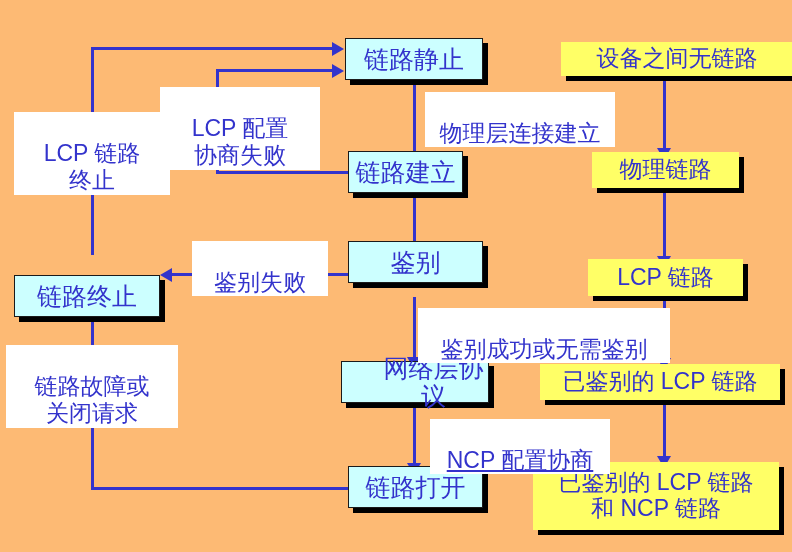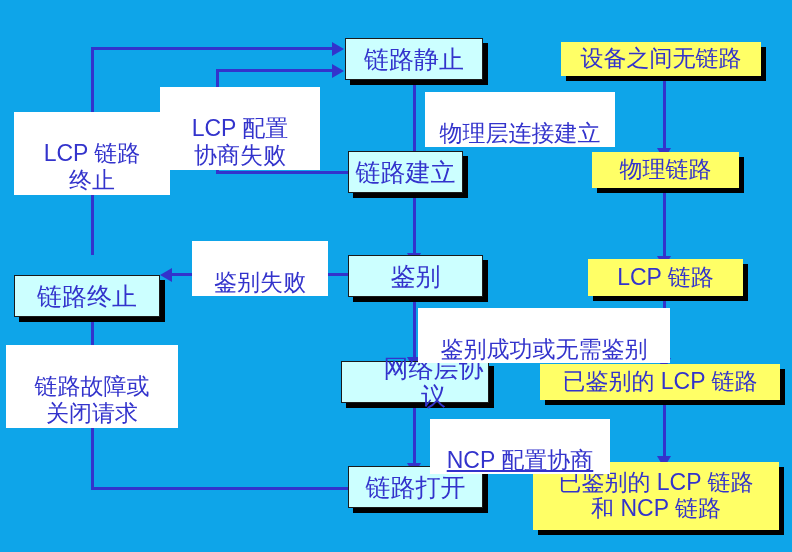--- a/index.html
+++ b/index.html
@@ -4,21 +4,21 @@
 <style>
   html, body {
     margin: 0;
     padding: 0;
     background: #ffffff;
   }
   #canvas {
     position: relative;
     width: 792px;
     height: 552px;
-    background: #0ea5e9;
+    background: #fdba74;
     font-family: "Liberation Sans", "DejaVu Sans", sans-serif;
     overflow: hidden;
   }
   
   .node {
     position: absolute;
     box-sizing: border-box;
     display: flex;
     align-items: center;
     justify-content: center;
@@ -133,37 +133,37 @@
   <div class="ar down" style="left:657px; top:456px;"></div>
 
   <div class="node cyan" style="left:345px; top:38px; width:138px; height:42px;">
     <span>链路静止</span>
   </div>
 
   <div class="node cyan" style="left:348px; top:151px; width:115px; height:42px;">
     <span>链路建立</span>
   </div>
 
-  <div class="node cyan" style="left:348px; top:255px; width:135px; height:42px;">
+  <div class="node cyan" style="left:348px; top:241px; width:135px; height:42px;">
     <span>鉴别</span>
   </div>
 
   <div class="node cyan" style="left:341px; top:361px; width:148px; height:42px;padding-left:37px;">
     <span>网络层协议</span>
   </div>
 
   <div class="node cyan" style="left:348px; top:466px; width:135px; height:42px;">
     <span>链路打开</span>
   </div>
 
   <div class="node cyan" style="left:14px; top:255px; width:146px; height:42px;margin-top:20px;">
     <span>链路终止</span>
   </div>
 
-  <div class="node yellow" style="left:561px; top:42px; width:200px; height:34px;">
+  <div class="node yellow" style="left:561px; top:42px; width:232px; height:34px;">
     <span>设备之间无链路</span>
   </div>
 
   <div class="node yellow" style="left:592px; top:152px; width:147px; height:36px;">
     <span>物理链路</span>
   </div>
 
   <div class="node yellow" style="left:588px; top:259px; width:155px; height:37px;">
     <span>LCP 链路</span>
   </div>

